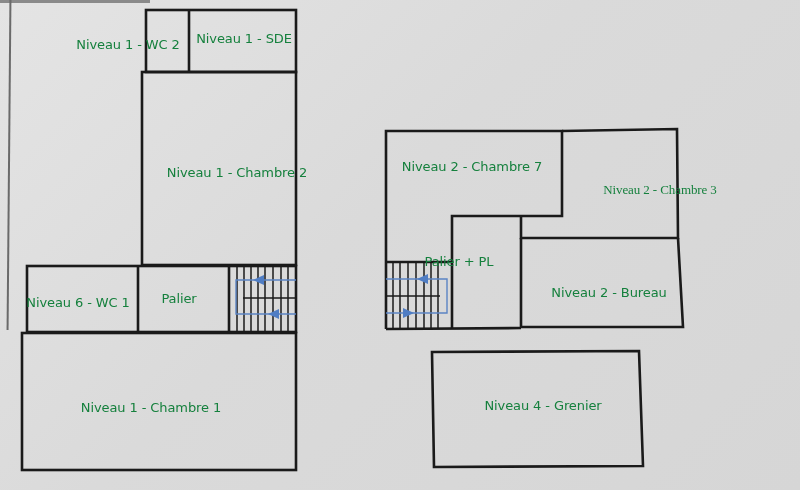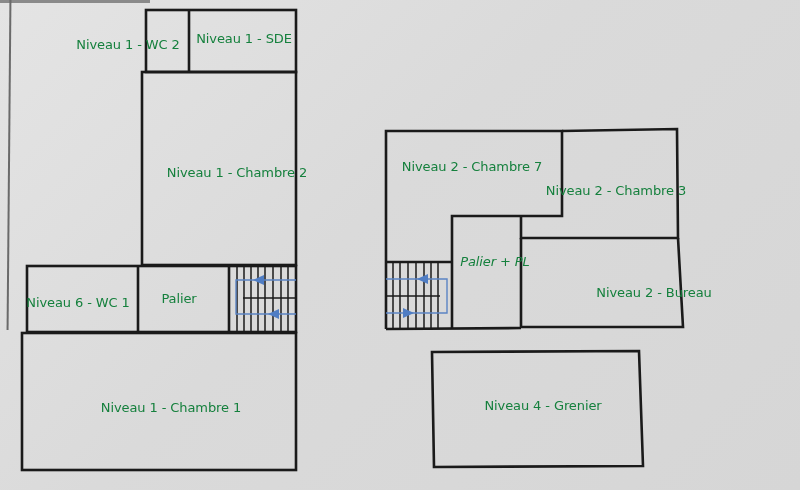--- a/index.html
+++ b/index.html
@@ -98,20 +98,20 @@
   <g>
     <polygon class="wall" points="432,352 639,351 643,466 434,467"></polygon>
   </g>
 </svg>
 
 <div class="label" style="left:128px; top:44px;">Niveau 1 - WC 2</div>
 <div class="label" style="left:244px; top:38px;">Niveau 1 - SDE</div>
 <div class="label" style="left:237px; top:172px;">Niveau 1 - Chambre 2</div>
 <div class="label" style="left:78px; top:302px;">Niveau 6 - WC 1</div>
 <div class="label" style="left:179px; top:298px;">Palier</div>
-<div class="label" style="left:151px; top:407px;margin-left:20px;">Niveau 1 - Chambre 1</div>
+<div class="label" style="left:151px; top:407px;">Niveau 1 - Chambre 1</div>
 
 <div class="label" style="left:472px; top:166px;">Niveau 2 - Chambre 7</div>
-<div class="label" style="left:616px; top:190px;">Niveau 2 - Chambre 3</div>
-<div class="label" style="left:495px; top:261px;font-style:italic;">Palier + PL</div>
-<div class="label" style="left:609px; top:292px;margin-left:45px;">Niveau 2 - Bureau</div>
+<div class="label" style="left:660px; top:190px;font-family:Liberation Serif, serif;">Niveau 2 - Chambre 3</div>
+<div class="label" style="left:459px; top:261px;">Palier + PL</div>
+<div class="label" style="left:609px; top:292px;">Niveau 2 - Bureau</div>
 
 <div class="label" style="left:543px; top:405px;">Niveau 4 - Grenier</div>
 
 </body></html>

